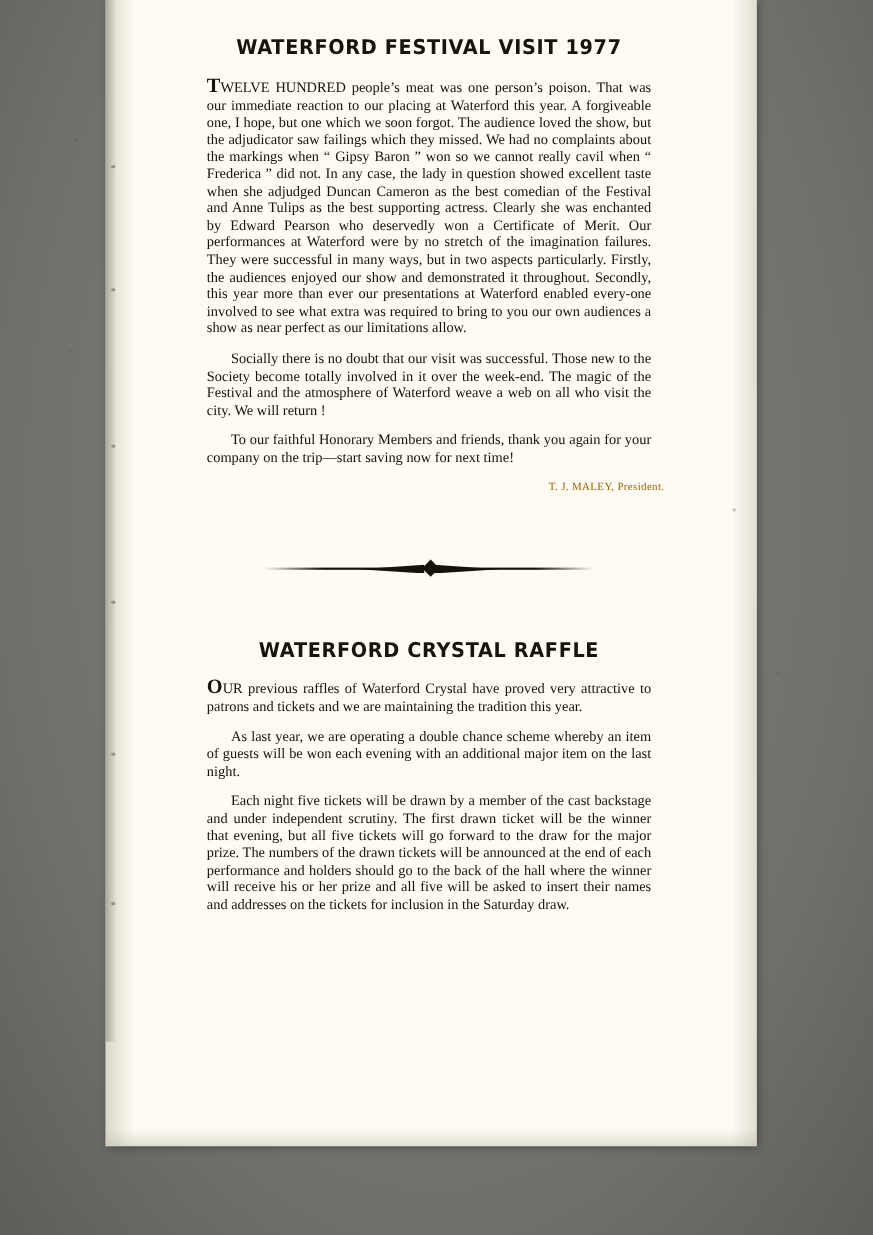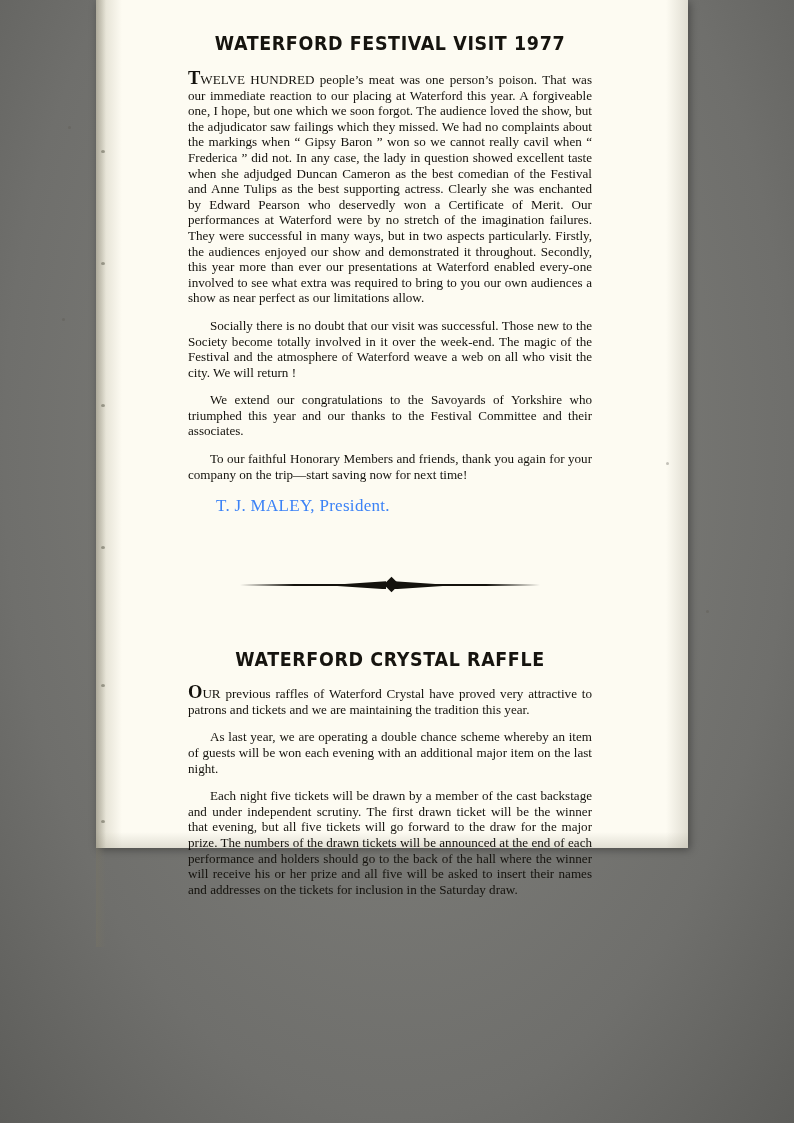--- a/index.html
+++ b/index.html
@@ -23,21 +23,21 @@
     background:
       radial-gradient(ellipse at 50% 40%, #84847f 0%, #6f6f6c 70%, #5d5d5a 100%);
   }
 
   
   .page {
     position: absolute;
     left: 96px;
     top: 0px;
     width: 592px;
-    height: 848px;
+    height: 1042px;
     background: #fdfbf2;
     box-shadow: 2px 2px 8px rgba(0,0,0,0.35);
   }
   .page-inner-shade {
     position: absolute;
     inset: 0;
     background: linear-gradient(90deg, rgba(190,185,165,0.55) 0px, rgba(253,251,242,0) 26px),
                 linear-gradient(270deg, rgba(170,166,150,0.35) 0px, rgba(253,251,242,0) 22px),
                 linear-gradient(0deg, rgba(160,156,140,0.30) 0px, rgba(253,251,242,0) 16px);
     pointer-events: none;
@@ -94,24 +94,24 @@
   }
   .dropcap {
     font-size: 18.5px;
     font-weight: bold;
     line-height: 13px;
     font-family: "Liberation Serif", serif;
   }
 
   .signature {
     margin-top: 14px;
-    font-size: 17px;
-    text-align: left;
+    font-size: 10px;
+    text-align: right;
     letter-spacing: .3px;
-    color: #3b82f6;
+    color: #a16207;
     padding-left: 40px;
   }
 
   .ornament {
     margin: 62px auto 58px auto;
     width: 300px;
     height: 14px;
     position: relative;
   }
   .ornament .bar {
@@ -160,21 +160,20 @@
   <div class="punch" style="top:820px"></div>
 
   <div class="content">
 
     <h1 class="doc-title">WATERFORD FESTIVAL VISIT 1977</h1>
 
     <p class="body first"><span class="dropcap">T</span><span>WELVE HUNDRED people’s meat was one person’s poison. That was our immediate reaction to our placing at Waterford this year. A forgiveable one, I hope, but one which we soon forgot. The audience loved the show, but the adjudicator saw failings which they missed. We had no complaints about the markings when “ Gipsy Baron ” won so we cannot really cavil when “ Frederica ” did not. In any case, the lady in question showed excellent taste when she adjudged Duncan Cameron as the best comedian of the Festival and Anne Tulips as the best supporting actress. Clearly she was enchanted by Edward Pearson who deservedly won a Certificate of Merit. Our performances at Waterford were by no stretch of the imagination failures. They were successful in many ways, but in two aspects particularly. Firstly, the audiences enjoyed our show and demonstrated it throughout. Secondly, this year more than ever our presentations at Waterford enabled every-one involved to see what extra was required to bring to you our own audiences a show as near perfect as our limitations allow.</span></p>
 
     <p class="body">Socially there is no doubt that our visit was successful. Those new to the Society become totally involved in it over the week-end. The magic of the Festival and the atmosphere of Waterford weave a web on all who visit the city. We will return !</p>
 
-    <p class="body">We extend our congratulations to the Savoyards of Yorkshire who triumphed this year and our thanks to the Festival Committee and their associates.</p>
 
     <p class="body">To our faithful Honorary Members and friends, thank you again for your company on the trip—start saving now for next time!</p>
 
     <div class="signature">T. J. MALEY, President.</div>
 
     <div class="ornament">
       <div class="bar"></div>
       <div class="wing-l"></div>
       <div class="wing-r"></div>
       <div class="diamond"></div>

